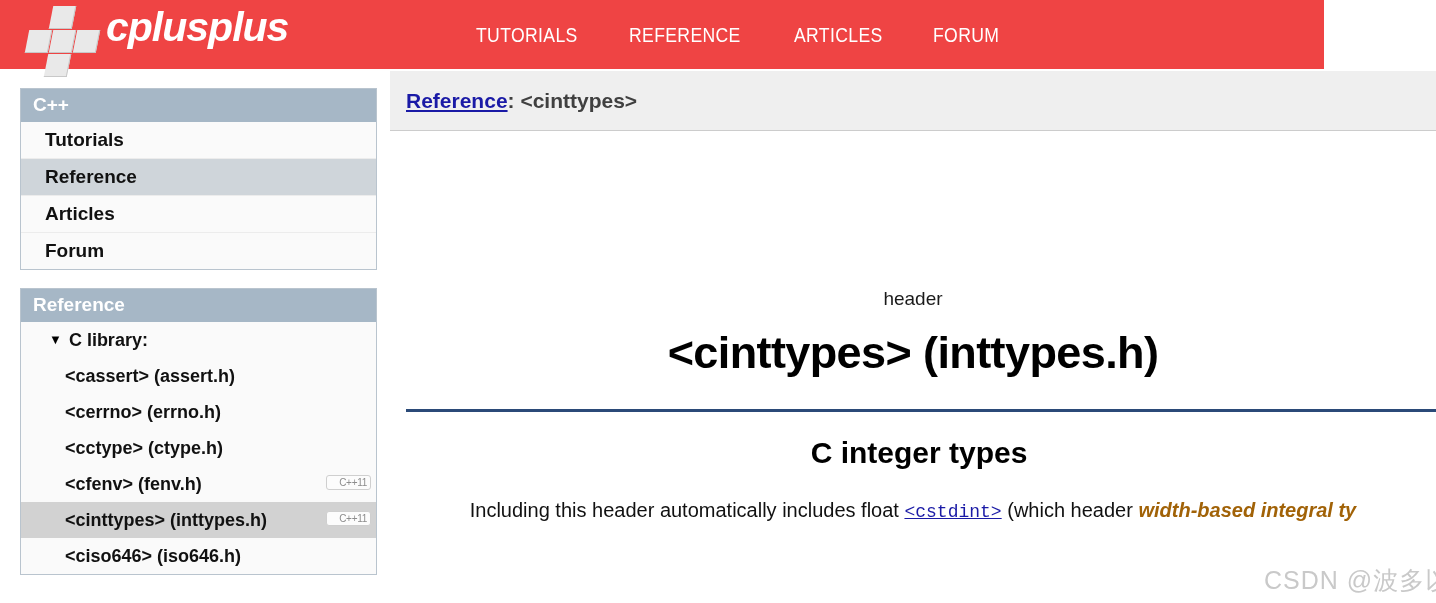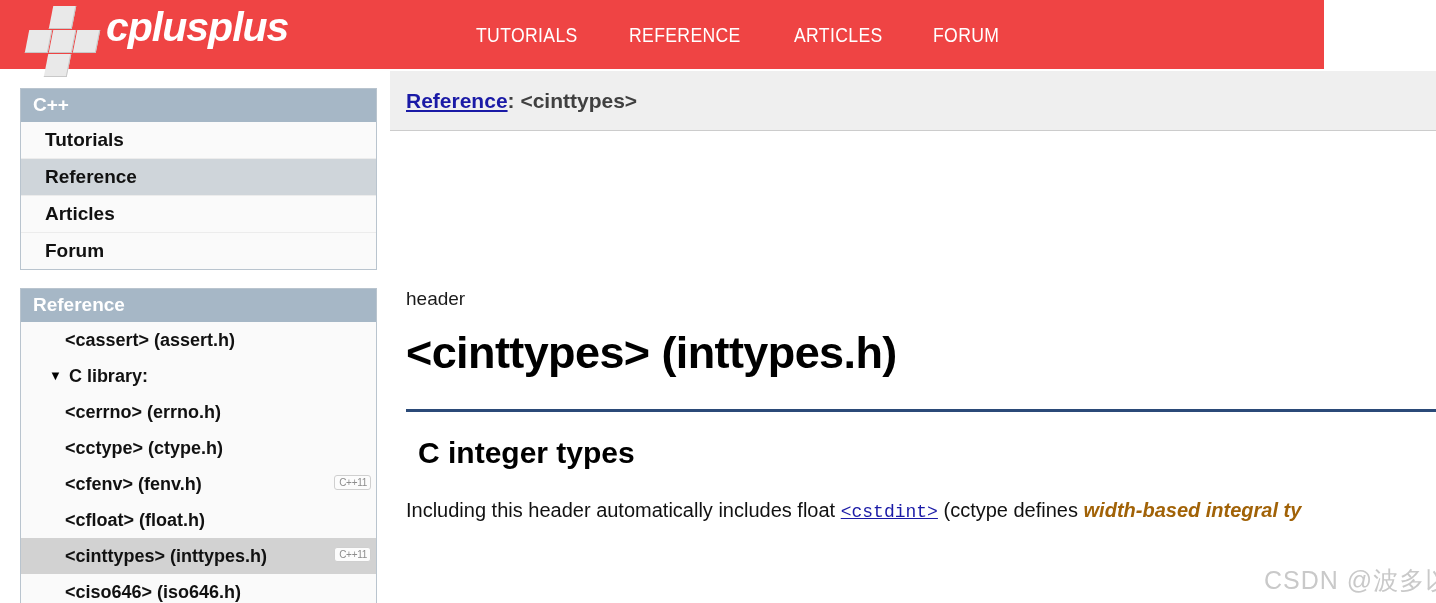--- a/index.html
+++ b/index.html
@@ -149,21 +149,21 @@
   }
   .badge {
     position: absolute;
     right: 5px;
     top: 9px;
     font-size: 10px;
     font-weight: normal;
     color: #8c8c8c;
     border: 1px solid #cfcfcf;
     border-radius: 3px;
-    padding: 1px 3px 1px 4px;
+    padding: 1px 3px 1px 12px;
     background: #fcfcfc;
     line-height: 11px;
     letter-spacing: -0.3px;
   }
 
   
   #content {
     position: absolute;
     left: 390px; top: 71px;
     width: 1046px;
@@ -183,21 +183,21 @@
     color: #111111;
     white-space: nowrap;
   }
   #breadcrumb a {
     color: #1a1aa6;
     text-decoration: underline;
     font-weight: bold;
   }
   #crumb-tail { font-weight: bold; color: #404040; }
 
-  #doc { padding: 0 16px; }
+  #doc { padding: 0 16px; text-align: center; }
   #kicker {
     margin-top: 157px;
     font-size: 19px;
     color: #1a1a1a;
     font-weight: normal;
   }
   #title {
     margin-top: 17px;
     font-size: 45px;
     font-weight: bold;
@@ -293,44 +293,41 @@
       <div class="nav-row sel">Reference</div>
       <div class="nav-row">Articles</div>
       <div class="nav-row">Forum</div>
     </div>
   </div>
 
   <div class="panel">
     <div class="panel-head">Reference</div>
     <div class="panel-body">
 
-      <div class="tree-row">
-        <span>&lt;cassert&gt; (assert.h)</span>
-      </div>
-
       <div class="tree-row root">
         <span class="caret">▼</span><span>C library:</span>
       </div>
 
       <div class="tree-row">
+        <span>&lt;cassert&gt; (assert.h)</span>
+      </div>
+
+      <div class="tree-row">
         <span>&lt;cerrno&gt; (errno.h)</span>
       </div>
 
       <div class="tree-row">
         <span>&lt;cctype&gt; (ctype.h)</span>
       </div>
 
       <div class="tree-row">
         <span>&lt;cfenv&gt; (fenv.h)</span>
         <span class="badge">C++11</span>
       </div>
 
-      <div class="tree-row">
-        <span>&lt;cfloat&gt; (float.h)</span>
-      </div>
 
       <div class="tree-row sel">
         <span>&lt;cinttypes&gt; (inttypes.h)</span>
         <span class="badge">C++11</span>
       </div>
 
       <div class="tree-row">
         <span>&lt;ciso646&gt; (iso646.h)</span>
       </div>
 
@@ -349,19 +346,19 @@
   <div id="doc">
 
     <div id="kicker">header</div>
 
     <h1 id="title">&lt;cinttypes&gt; (inttypes.h)</h1>
     <div id="title-rule"></div>
 
     <h2 id="subtitle">C integer types</h2>
 
 
-    <p class="para"><span>Including this header automatically includes float </span><a class="codelink" href="#">&lt;cstdint&gt;</a><span> (cctype defines </span><span class="strongem">width-based integral ty</span></p>
+    <p class="para"><span>Including this header automatically includes float </span><a class="codelink" href="#">&lt;cstdint&gt;</a><span> (which header </span><span class="strongem">width-based integral ty</span></p>
 
   </div>
 
 </main>
 
 <div id="watermark">CSDN @波多以雪利</div>
 
 </body></html>

